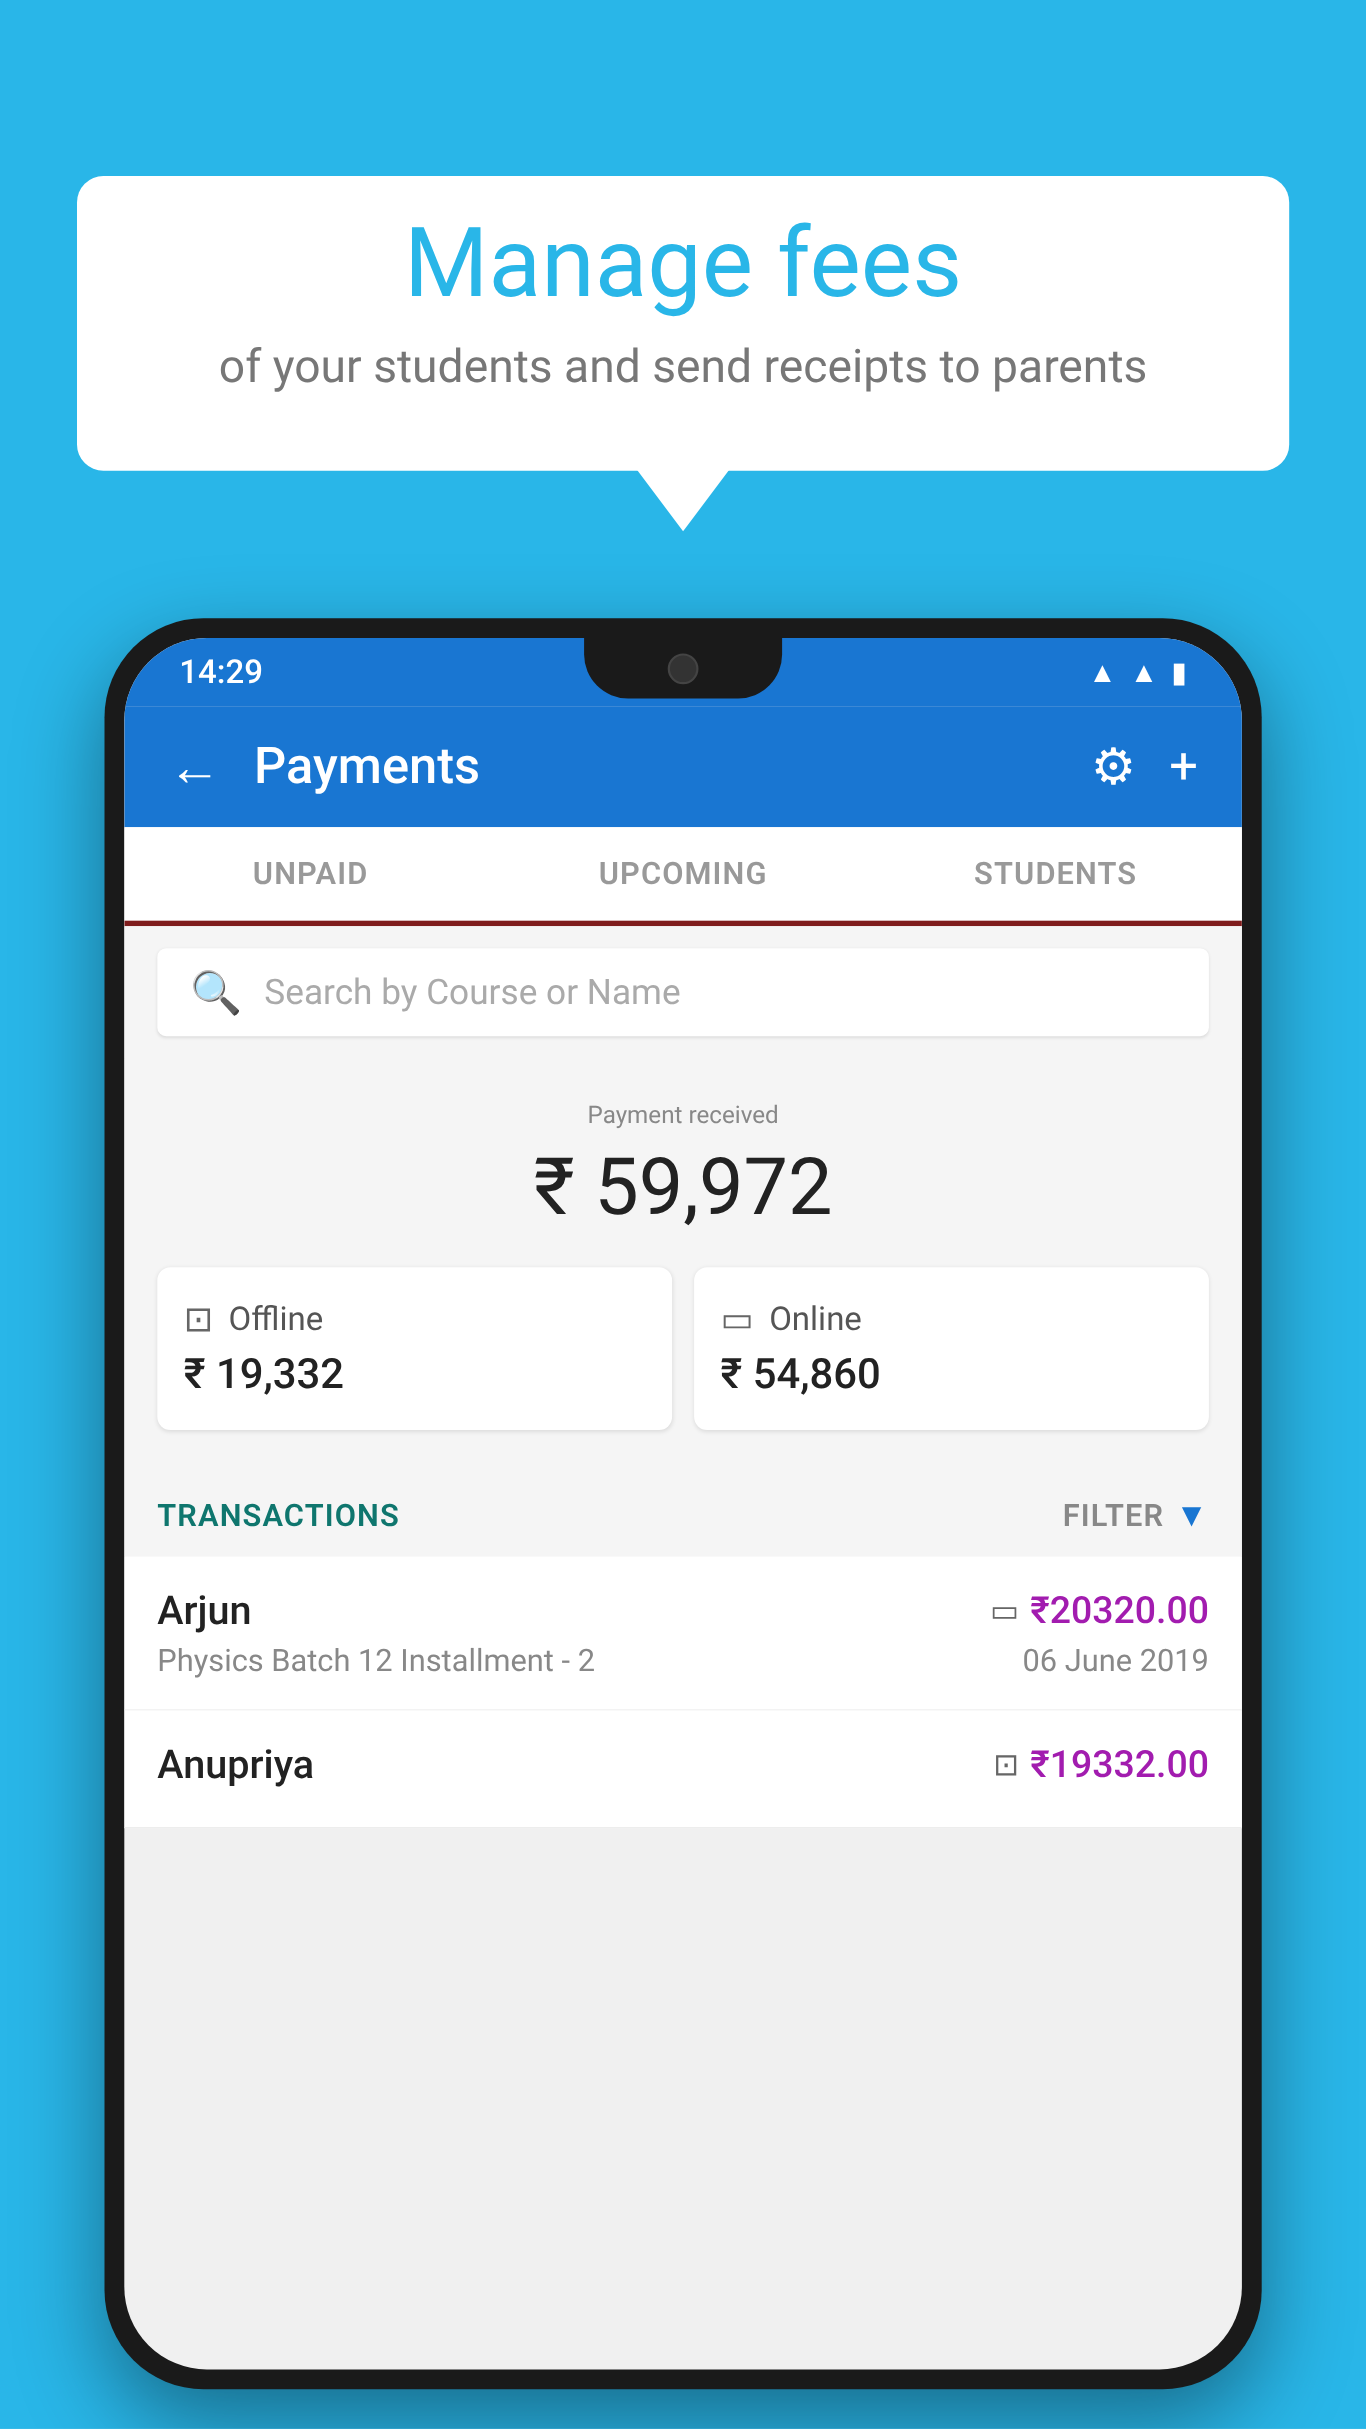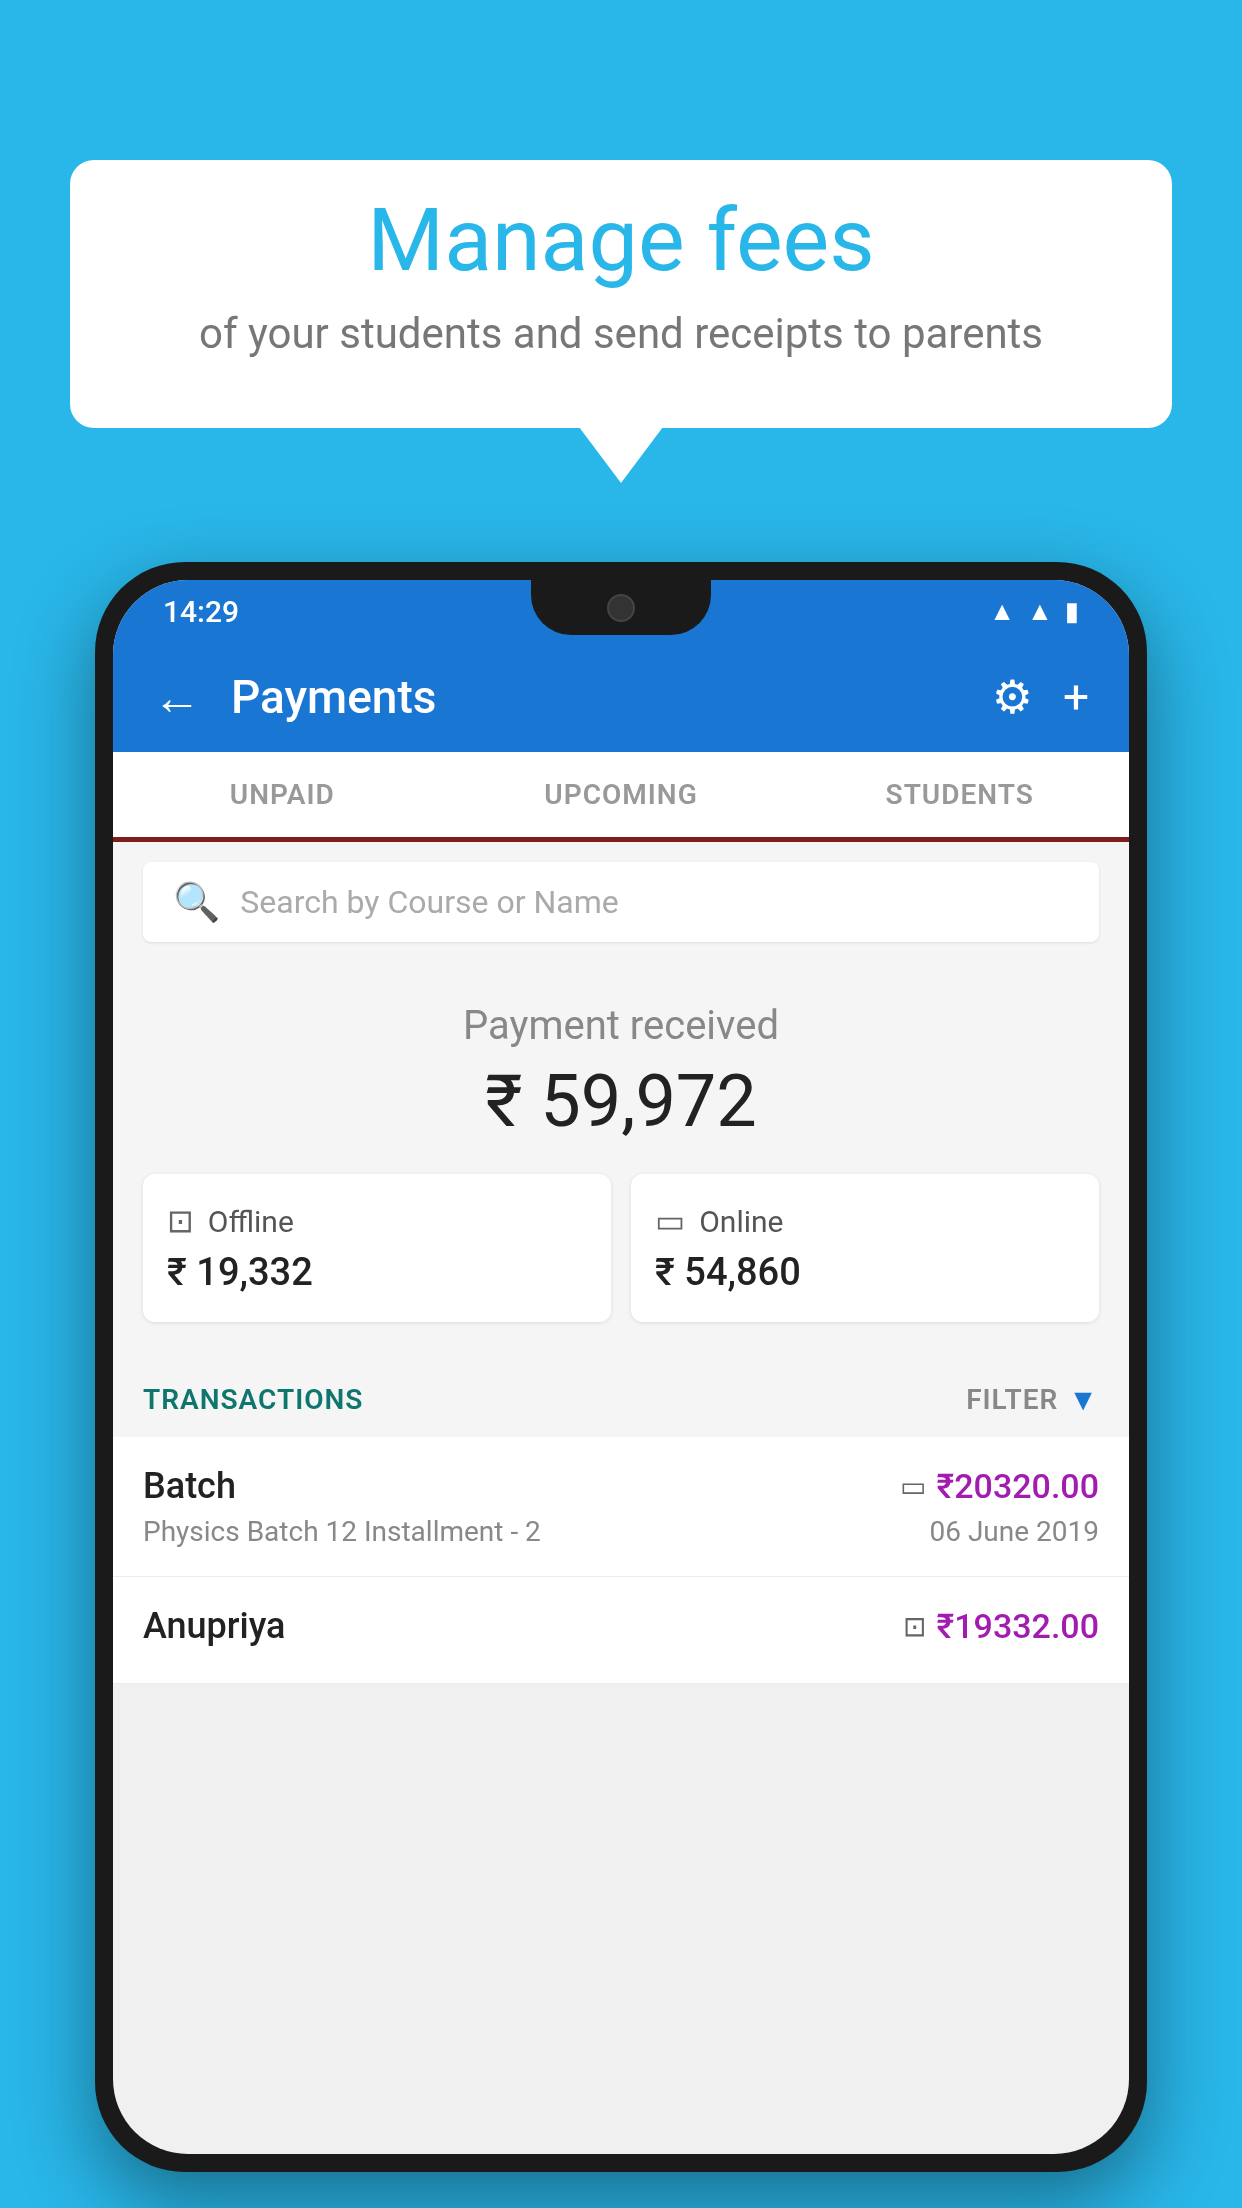--- a/index.html
+++ b/index.html
@@ -235,21 +235,21 @@
 
     
     .payment-summary {
       background: #f5f5f5;
       padding: 40px 30px 30px;
       text-align: center;
     }
 
     .payment-label {
       color: #888;
-      font-size: 40px;
+      font-size: 22px;
       margin-bottom: 10px;
     }
 
     .payment-amount {
       color: #222;
       font-size: 72px;
       font-weight: 400;
       margin-bottom: 30px;
     }
 
@@ -455,21 +455,21 @@
         <div class="transactions-header">
           <span class="transactions-label">TRANSACTIONS</span>
           <div class="filter-btn">
             <span>FILTER</span>
             <span class="filter-icon">▼</span>
           </div>
         </div>
 
         <div class="transaction-row">
           <div class="transaction-top">
-            <span class="transaction-name">Batch</span>
+            <span class="transaction-name">Arjun</span>
             <div class="transaction-amount-row">
               <span class="transaction-icon">▭</span>
               <span class="transaction-amount">₹20320.00</span>
             </div>
           </div>
           <div class="transaction-bottom">
             <span class="transaction-course">Physics Batch 12 Installment - 2</span>
             <span class="transaction-date">06 June 2019</span>
           </div>
         </div>

